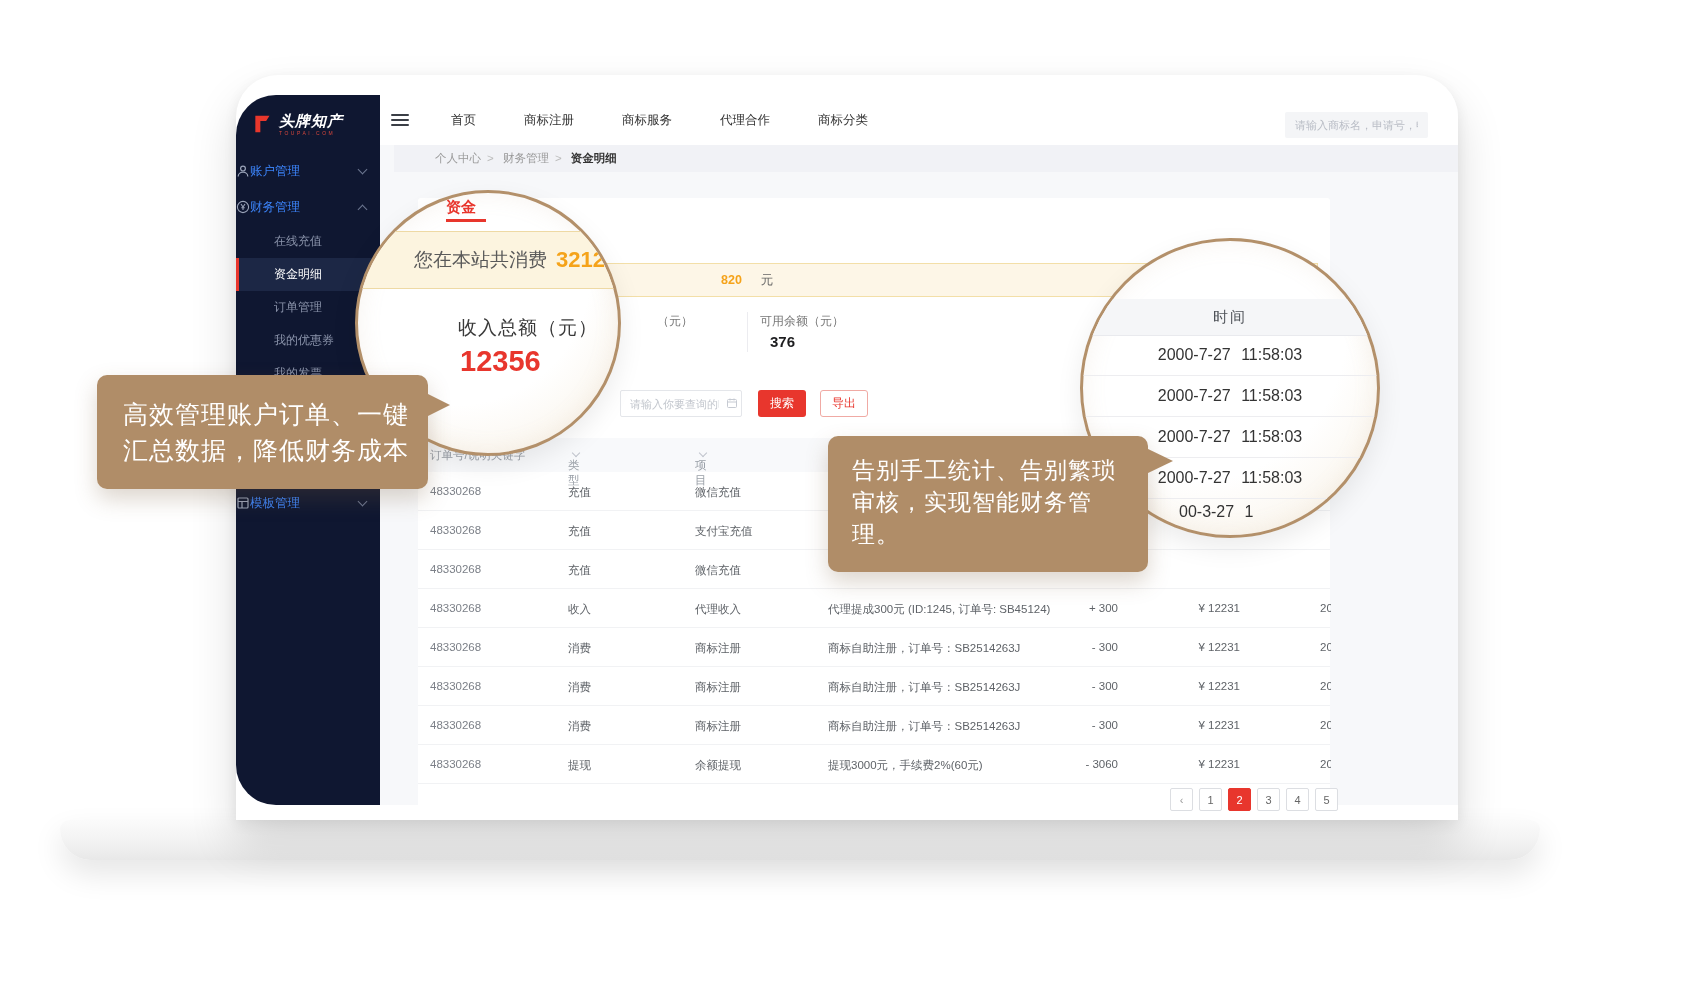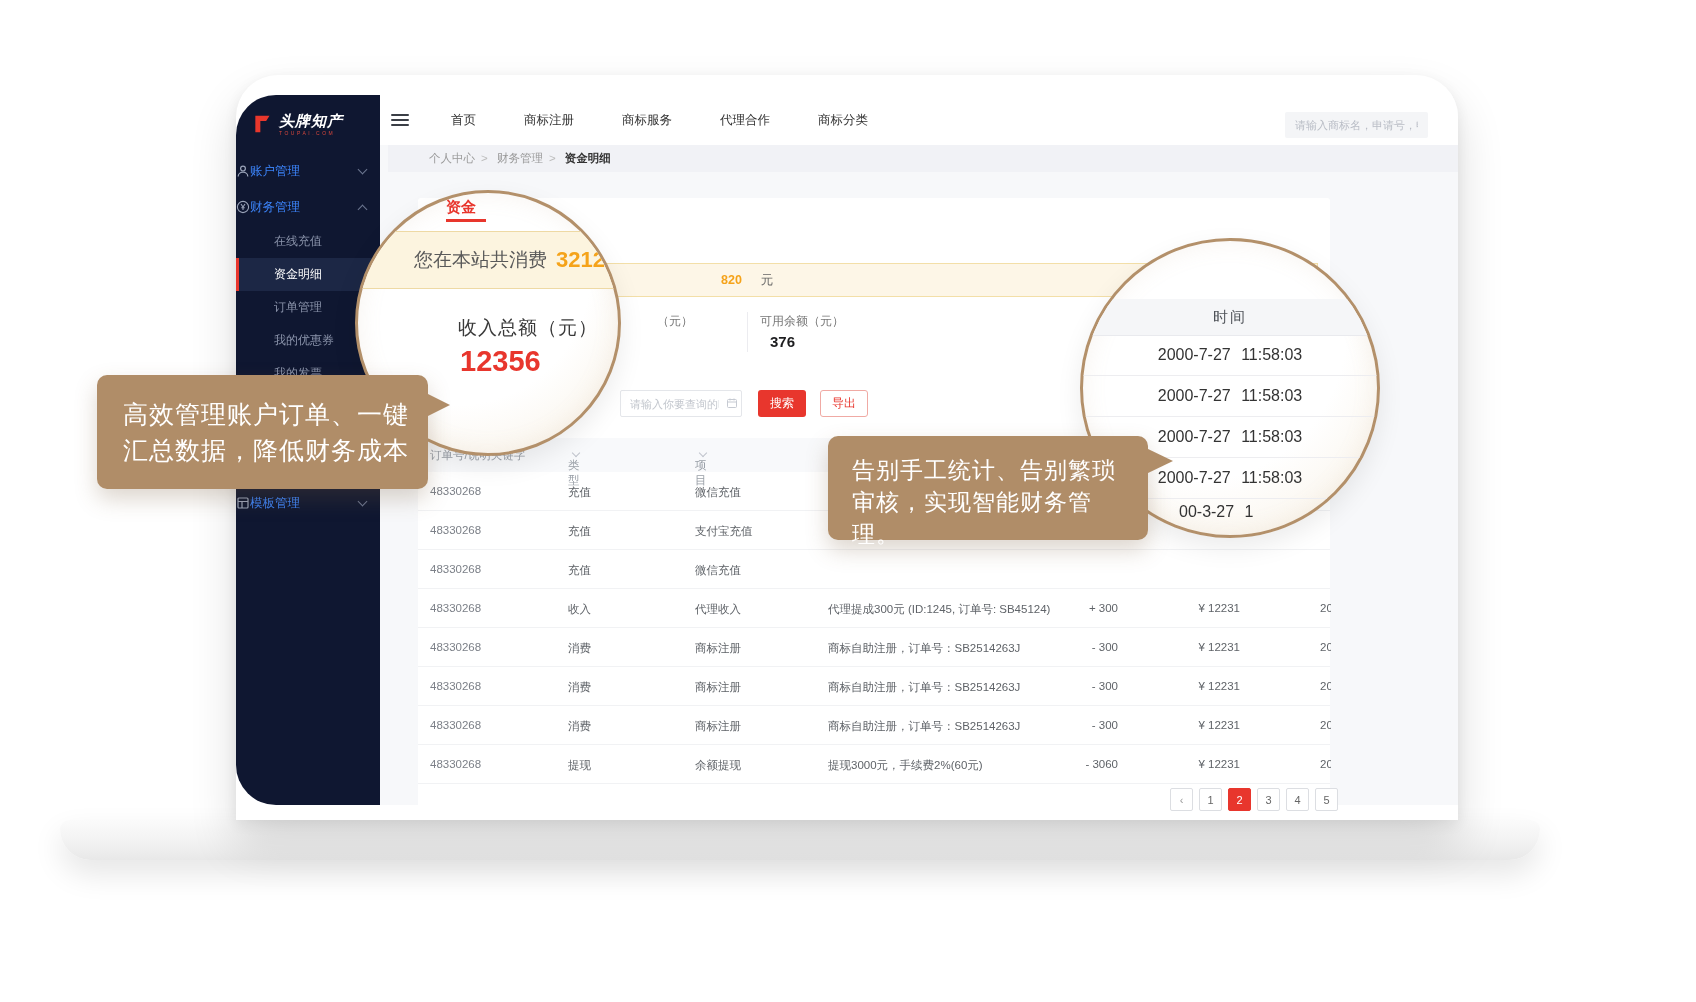--- a/index.html
+++ b/index.html
@@ -33,21 +33,21 @@
   
   .main{position:absolute;left:144px;top:0;right:0;bottom:0;background:#f7f8fa;}
   .topnav{position:absolute;left:0;top:0;right:0;height:50px;background:#fff;display:flex;align-items:center;}
   .burger{width:18px;margin-left:11px;cursor:pointer;}
   .burger i{display:block;height:2px;background:#3a3f46;margin:3px 0;border-radius:1px;}
   .navlist{display:flex;gap:48px;margin-left:42px;font-size:12.5px;color:#333;}
   .navlist span{cursor:pointer;}
   .nav-search{position:absolute;right:30px;top:17px;width:143px;height:26px;border:none;background:#f4f5f7;
     border-radius:2px;font-size:11px;color:#666;padding:0 10px;box-sizing:border-box;outline:none;font-family:inherit;}
   .nav-search::placeholder{color:#b9bdc6;}
-  .breadbar{position:absolute;left:8px;top:50px;right:0;height:27px;background:#f1f2f6;display:flex;align-items:center;padding-left:41px;font-size:11.5px;color:#999;}
+  .breadbar{position:absolute;left:14px;top:50px;right:0;height:27px;background:#f1f2f6;display:flex;align-items:center;padding-left:41px;font-size:11.5px;color:#999;}
   .crumb+.crumb::before{content:attr(data-sep);margin:0 6px;color:#bbb;font-weight:normal;}
   .crumb.active{color:#333;font-weight:bold;}
 
   
   .card{position:absolute;left:38px;top:103px;width:912px;height:624px;background:#fff;border-radius:3px;}
   .card-tab{position:absolute;left:14px;top:10px;font-size:13px;color:#e8362d;padding-bottom:6px;border-bottom:2px solid #e8362d;cursor:pointer;}
   .banner{position:absolute;left:12px;top:65px;width:888px;height:34px;background:#fdf6e7;border:1px solid #f3dfa8;box-sizing:border-box;}
   .banner .suffix{position:absolute;left:290px;top:0;line-height:32px;font-size:12.5px;color:#666;}
   .banner .suffix b{color:#f5a31a;font-weight:bold;margin-right:19px;}
   .stat-frag{position:absolute;left:239px;top:115px;font-size:12px;color:#777;}
@@ -106,21 +106,21 @@
   .lr-row{height:40px;border-bottom:1px solid #ededf0;display:flex;align-items:center;justify-content:center;
     font-size:16px;color:#333;word-spacing:6px;white-space:nowrap;}
   .lr-partial{position:absolute;left:96px;top:262px;font-size:16px;color:#333;word-spacing:6px;white-space:nowrap;}
 
   
   .callout{position:absolute;background:#b08d68;border-radius:10px;color:#fff;box-shadow:0 10px 22px rgba(120,90,60,.25);}
   .callout .tail{position:absolute;width:0;height:0;}
   .co-left{left:97px;top:375px;width:331px;height:114px;padding:21px 0 0 26px;box-sizing:border-box;
     font-size:25px;line-height:36px;letter-spacing:1px;}
   .co-left .tail{left:329px;top:18px;border-top:12px solid transparent;border-bottom:12px solid transparent;border-left:24px solid #b08d68;}
-  .co-right{left:828px;top:436px;width:320px;height:104px;padding:18px 0 0 24px;box-sizing:border-box;
+  .co-right{left:828px;top:436px;width:320px;height:136px;padding:18px 0 0 24px;box-sizing:border-box;
     font-size:23px;line-height:32px;letter-spacing:1px;}
   .co-right .tail{left:318px;top:12px;border-top:13px solid transparent;border-bottom:13px solid transparent;border-left:27px solid #b08d68;}
 </style>
 </head>
 <body>
 
 <div class="stage">
 
   <div class="base"></div>
 

